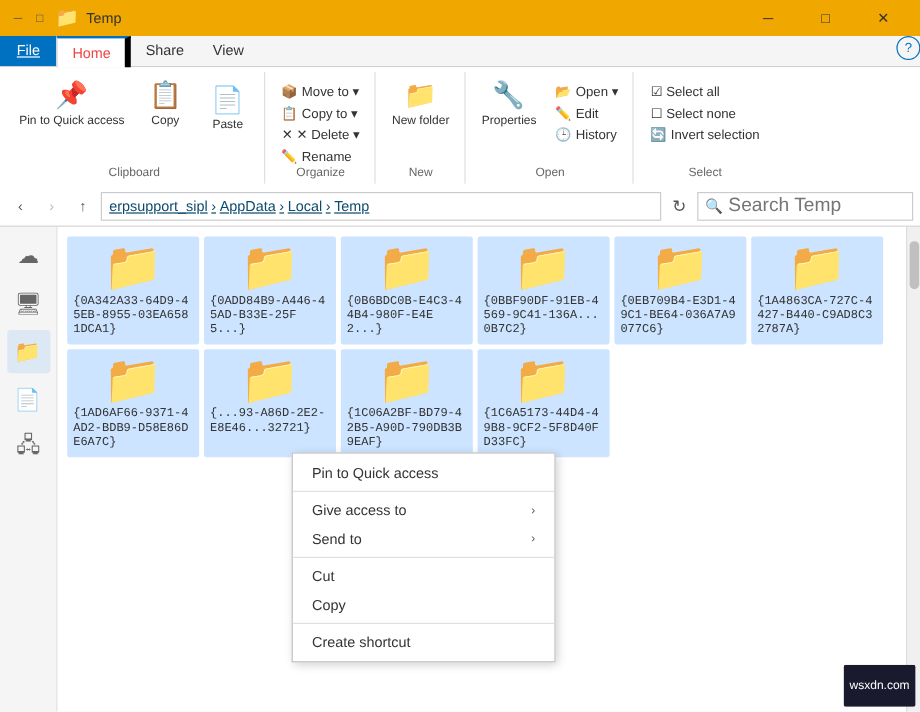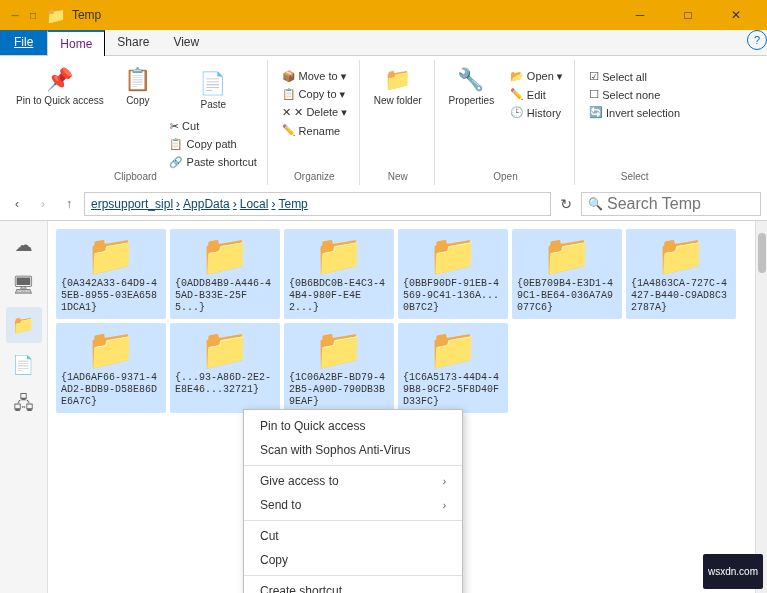--- a/index.html
+++ b/index.html
@@ -14,21 +14,21 @@
       padding: 0 8px;
       gap: 6px;
     }
     .title-bar-icons { display: flex; gap: 4px; align-items: center; }
     .title-bar-icon { width: 14px; height: 14px; display: flex; align-items: center; justify-content: center; font-size: 10px; color: #555; }
     .title-bar-title { font-size: 12px; color: #333; flex: 1; }
     .title-bar-controls { display: flex; gap: 2px; }
     .title-bar-btn { width: 46px; height: 30px; display: flex; align-items: center; justify-content: center; font-size: 12px; color: #333; cursor: pointer; }
     .ribbon-tabs { display: flex; background: #f5f5f5; border-bottom: 1px solid #d0d0d0; }
     .ribbon-tab { padding: 5px 12px; font-size: 12px; color: #333; cursor: pointer; }
-    .ribbon-tab.active { background: white; color: #701a75; border-top: 2px solid #0070c0; border-left: 1px solid #d0d0d0; border-right: 1px solid #000000; margin-bottom: -1px; }
+    .ribbon-tab.active { background: white; color: #ef4444; border-top: 2px solid #0070c0; border-left: 1px solid #d0d0d0; border-right: 5px solid #000000; margin-bottom: -1px; }
     .ribbon-tab.file { background: #0070c0; color: white; padding: 5px 14px; text-decoration: underline; }
 
     .ribbon-content { background: white; display: flex; align-items: stretch; padding: 4px 4px 2px 4px; gap: 2px; min-height: 80px; }
     .ribbon-group { display: flex; flex-direction: column; align-items: center; border-right: 1px solid #e0e0e0; padding: 0 6px 0 6px; min-width: 60px; }
     .ribbon-group-items { display: flex; align-items: flex-start; gap: 4px; flex: 1; padding-top: 4px; }
     .ribbon-group-label { font-size: 10px; color: #666; padding-bottom: 3px; margin-top: auto; }
 
     .ribbon-btn-large { display: flex; flex-direction: column; align-items: center; padding: 3px 6px; cursor: pointer; min-width: 48px; gap: 2px; }
     .ribbon-btn-large .icon { font-size: 22px; color: #555; }
     .ribbon-btn-large .label { font-size: 10px; color: #333; text-align: center; line-height: 1.2; }
@@ -121,31 +121,20 @@
 
       <div class="ribbon-btn-large">
         <div class="icon">📋</div>
         <div class="label">Copy</div>
       </div>
 
       <div style="display:flex; flex-direction:column; align-items:center; padding-top:4px;">
         <div class="ribbon-btn-large">
           <div class="icon">📄</div>
           <div class="label">Paste</div>
-        </div>
-        <div class="ribbon-group-col">
-          <div class="ribbon-btn-small">
-            <span>✂ Cut</span>
-          </div>
-          <div class="ribbon-btn-small">
-            <span>📋 Copy path</span>
-          </div>
-          <div class="ribbon-btn-small">
-            <span>🔗 Paste shortcut</span>
-          </div>
         </div>
       </div>
     </div>
     <div class="ribbon-group-label">Clipboard</div>
   </div>
 
   <div class="ribbon-group">
     <div class="ribbon-group-items">
       <div class="ribbon-group-col">
         <div class="org-btn">
@@ -296,23 +285,20 @@
     </div>
     <div class="folder-item selected">
       <div class="folder-icon">📁</div>
       <div class="folder-label">{1C6A5173-44D4-49B8-9CF2-5F8D40FD33FC}</div>
     </div>
 
     <div class="context-menu">
       <div class="ctx-item">
         <span>Pin to Quick access</span>
       </div>
-      <div class="ctx-item">
-        <span>Scan with Sophos Anti-Virus</span>
-      </div>
       <div class="ctx-separator"></div>
       <div class="ctx-item">
         <span>Give access to</span>
         <span class="ctx-arrow">›</span>
       </div>
       <div class="ctx-item">
         <span>Send to</span>
         <span class="ctx-arrow">›</span>
       </div>
       <div class="ctx-separator"></div>

